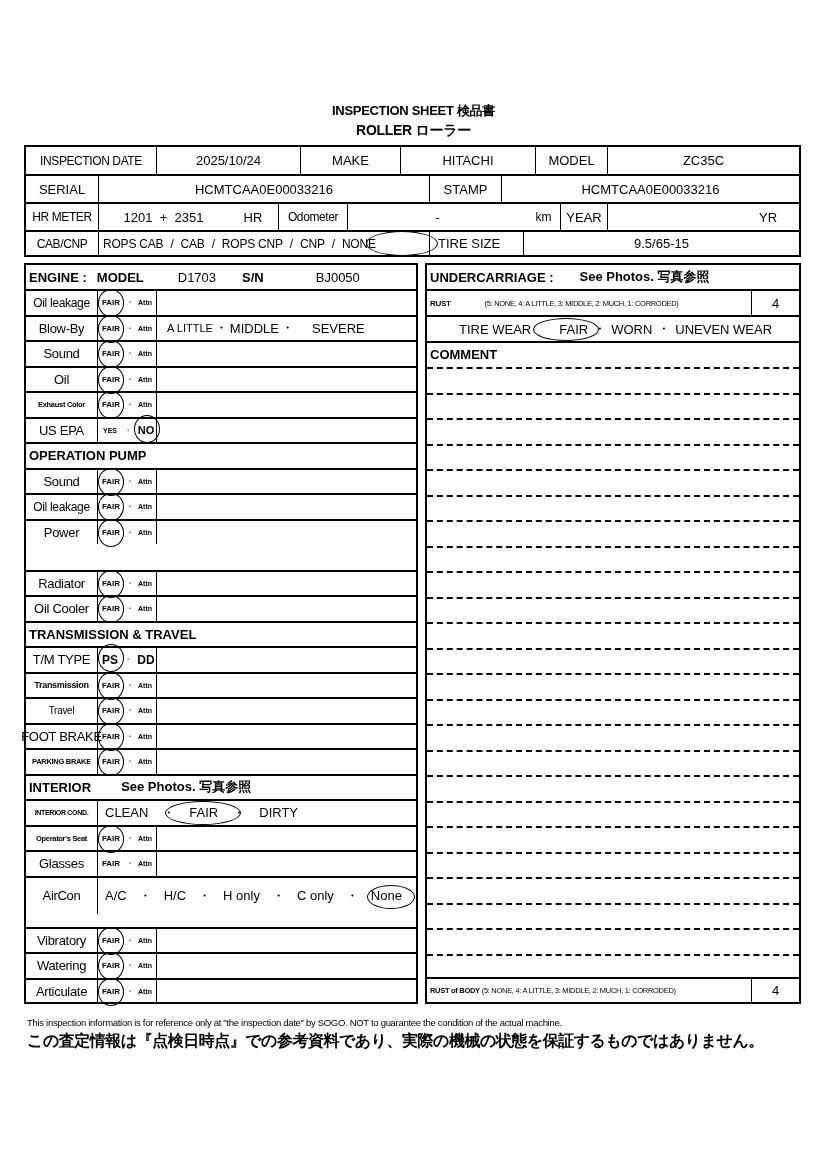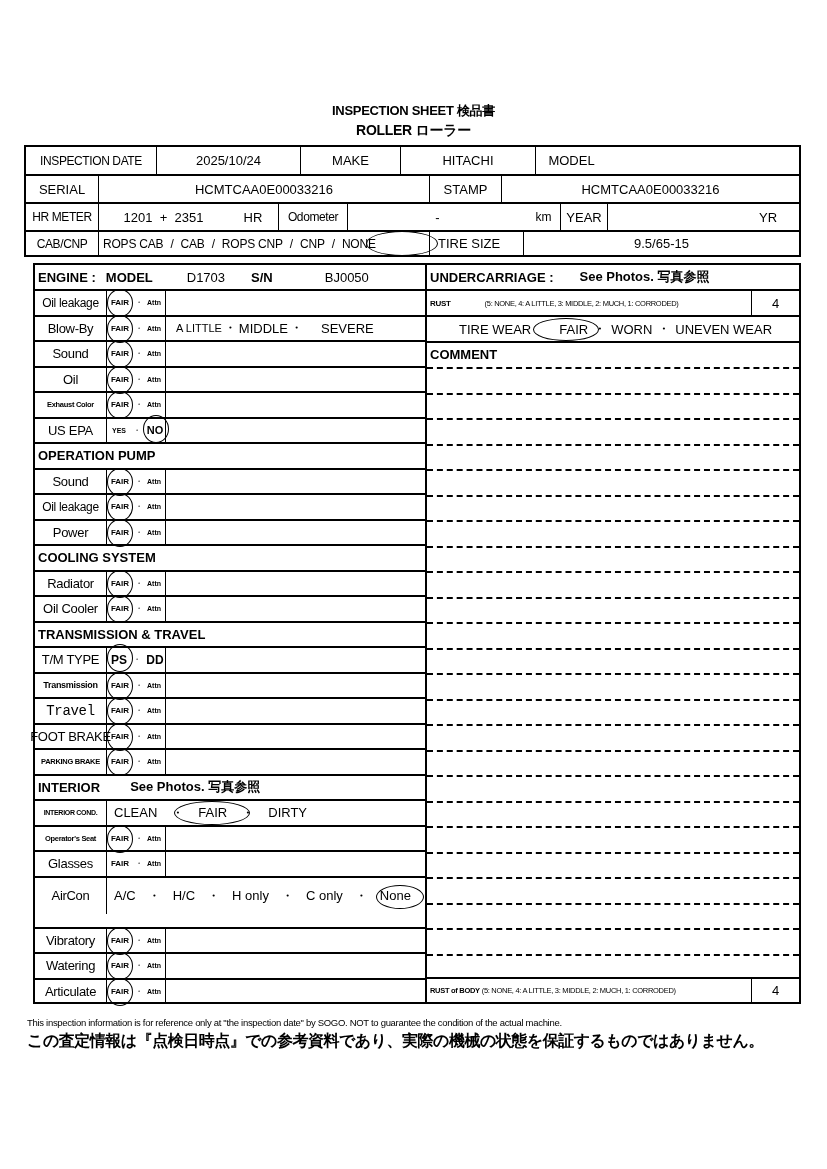--- a/index.html
+++ b/index.html
@@ -32,20 +32,21 @@
 <div class="abs title" style="top:102px;">INSPECTION SHEET 検品書</div>
 <div class="abs title" style="top:122px; font-size:14px;">ROLLER ローラー</div>
 
 <div class="box" style="left:24px; top:145px; width:777px; height:112px;">
 
   <div class="cell" style="left:0; top:0; width:130px; height:27px; font-size:12px; letter-spacing:-0.4px;">INSPECTION DATE</div>
   <div class="cell bl" style="left:130px; top:0; width:144px; height:27px;">2025/10/24</div>
   <div class="cell bl" style="left:274px; top:0; width:100px; height:27px;text-align:center;">MAKE</div>
   <div class="cell bl" style="left:374px; top:0; width:135px; height:27px;">HITACHI</div>
   <div class="cell bl" style="left:509px; top:0; width:72px; height:27px;">MODEL</div>
+  <div class="cell bl" style="left:581px; top:0; width:192px; height:27px;">ZC35C</div>
   <div class="hl" style="top:27px;"></div>
 
   <div class="cell" style="left:0; top:29px; width:72px; height:26px;">SERIAL</div>
   <div class="cell bl" style="left:72px; top:29px; width:331px; height:26px;">HCMTCAA0E00033216</div>
   <div class="cell bl" style="left:403px; top:29px; width:72px; height:26px;">STAMP</div>
   <div class="cell bl" style="left:475px; top:29px; width:298px; height:26px;">HCMTCAA0E00033216</div>
   <div class="hl" style="top:55px;"></div>
 
   <div class="cell" style="left:0; top:57px; width:72px; height:26px; font-size:12px; letter-spacing:-0.4px;">HR METER</div>
   <div class="cell bl" style="left:72px; top:57px; width:130px; height:26px; white-space:pre;">1201  +  2351</div>
@@ -68,21 +69,21 @@
     <span style="margin:0 7px;">/</span>
     <span>CNP</span>
     <span style="margin:0 7px;">/</span>
     <span>NONE</span>
   </div>
   <div class="ell" style="left:340px; top:84px; width:72px; height:25px;"></div>
   <div class="cell bl" style="left:403px; top:85px; width:94px; height:23px; justify-content:flex-start; padding-left:8px;">TIRE SIZE</div>
   <div class="cell bl" style="left:497px; top:85px; width:276px; height:23px;">9.5/65-15</div>
 </div>
 
-<div class="box" style="left:33px; top:263px; width:394px; height:741px;">
+<div class="box" style="left:24px; top:263px; width:394px; height:741px;">
 
   <div class="cell" style="left:0; top:0; width:390px; height:24px; justify-content:flex-start; padding-left:3px; font-size:13px;">
     <span class="bold">ENGINE :</span>
     <span class="bold" style="margin-left:10px;">MODEL</span>
     <span style="margin-left:34px;">D1703</span>
     <span class="bold" style="margin-left:26px;">S/N</span>
     <span style="margin-left:52px;">BJ0050</span>
   </div>
 
   <div id="left-rows"></div>
@@ -169,23 +170,20 @@
     </div>
     <div class="row" style="top: 253.5px; height: 25.5px;">
       <div class="name" style="font-size: 13px;">Power</div>
       <div class="opt">
         <span class="fair sel">FAIR</span>
         <span class="dot">・</span>
         <span class="attn">Attn</span>
       </div>
       <div class="note"></div>
     </div>
-    <div class="section" style="top: 279px; height: 25.5px;">
-      <span>COOLING SYSTEM</span>
-    </div>
     <div class="row" style="top: 304.5px; height: 25.5px;">
       <div class="name" style="font-size: 13px;">Radiator</div>
       <div class="opt">
         <span class="fair sel">FAIR</span>
         <span class="dot">・</span>
         <span class="attn">Attn</span>
       </div>
       <div class="note"></div>
     </div>
     <div class="row" style="top: 330px; height: 25.5px;">
@@ -212,21 +210,21 @@
     <div class="row" style="top: 406.5px; height: 25.5px;">
       <div class="name" style="font-size: 9px; font-weight: bold;">Transmission</div>
       <div class="opt">
         <span class="fair sel">FAIR</span>
         <span class="dot">・</span>
         <span class="attn">Attn</span>
       </div>
       <div class="note"></div>
     </div>
     <div class="row" style="top: 432px; height: 25.5px;">
-      <div class="name" style="font-size: 14px; font-family: Liberation Mono, monospace;">Travel</div>
+      <div class="name" style="font-size: 10px;">Travel</div>
       <div class="opt">
         <span class="fair sel">FAIR</span>
         <span class="dot">・</span>
         <span class="attn">Attn</span>
       </div>
       <div class="note"></div>
     </div>
     <div class="row" style="top: 457.5px; height: 25.5px;">
       <div class="name" style="font-size: 13px;">FOOT BRAKE</div>
       <div class="opt">

